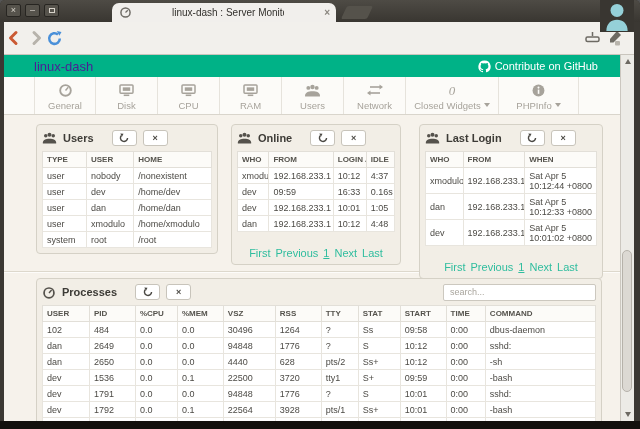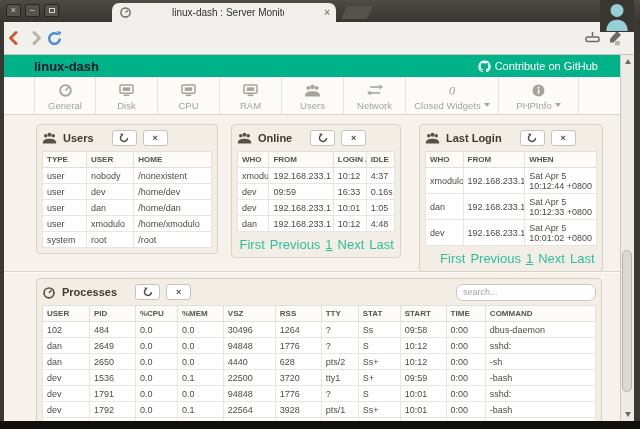--- a/index.html
+++ b/index.html
@@ -36,21 +36,21 @@
 
   .frame-notch { position:absolute; left:600px; top:0; width:34px; height:32px; background:#393631; z-index:20; }
   .frame-left { position:absolute; left:0; top:22px; width:4px; height:399px; background:#3b3833; }
   .frame-right { position:absolute; left:634px; top:22px; width:6px; height:399px; background:#3b3833; }
   .frame-bottom { position:absolute; left:0; top:421px; width:640px; height:8px; background:#12100d; }
 
   
   .viewport { position:absolute; left:4px; top:55px; width:616px; height:366px; background:#f6f2eb; overflow:hidden; }
 
   .appheader { height:22px; background:#00b287; display:flex; align-items:center; padding:0 22px 0 30px; }
-  .brand { color:#0f172a; font-size:13px; font-weight:bold; }
+  .brand { color:#4c1d95; font-size:13px; font-weight:normal; }
   .github { margin-left:auto; color:#fff; font-size:11px; display:flex; align-items:center; gap:4px; }
 
   .apptoolbar { height:38px; background:#fcfbf8; border-bottom:1px solid #d9d5cc; display:flex; padding-left:30px; }
   .tool-item { border-right:1px solid #e6e3dc; display:flex; flex-direction:column; align-items:center;
     justify-content:center; color:#a7a39b; padding-top:2px; }
   .tool-item:first-child { border-left:1px solid #e6e3dc; }
   .tool-item .ticon { height:15px; display:flex; align-items:center; }
   .tool-item .tlabel { font-size:9.5px; margin-top:2px; white-space:nowrap; display:flex; align-items:center; gap:3px; }
   .w62{width:62px;} .w92{width:93px;} .w80{width:80px;}
   .zero-badge { font-style:italic; font-size:13px; line-height:13px; font-family:"Liberation Serif","DejaVu Serif",serif; }
@@ -64,21 +64,21 @@
   .panel { position:absolute; background:#f2eee6; border:1px solid #d5d1c6; border-radius:4px; padding:3px 5px 5px; }
   .p-users   { left:32px;  top:9px;  width:182px; }
   .p-online  { left:227px; top:9px;  width:170px; }
   .p-last    { left:415px; top:9px;  width:184px; }
   .p-proc    { left:32px;  top:163px; width:566px; }
   .panel-head { display:flex; align-items:center; height:20px; margin-bottom:3px; }
   .panel-title { font-size:11px; font-weight:bold; color:#3d3b36; margin-left:6px; }
   .pbtns { display:flex; gap:6px; margin-left:18px; }
   .pbtn { width:25px; height:16px; background:#fff; border:1px solid #c8c4bb; border-radius:3px;
     display:flex; align-items:center; justify-content:center; color:#4a4843; font-size:9px; font-weight:bold; }
-  .search-box { margin-left:auto; width:140px; height:17px; border:1px solid #ccc8bf; border-radius:7px;
+  .search-box { margin-left:auto; width:153px; height:17px; border:1px solid #ccc8bf; border-radius:2px;
     font-size:9px; padding:0 6px; color:#444; background:#fff; font-family:inherit; }
   .search-box::placeholder { color:#a9a59d; }
 
   table { width:100%; border-collapse:collapse; background:#fff; table-layout:fixed; }
   th { font-size:8px; font-weight:bold; color:#55534d; text-align:left; padding:3px 4px; background:#fcfbf8;
     border:1px solid #e2dfd8; white-space:nowrap; overflow:hidden; }
   td { font-size:9px; color:#4c4a45; padding:2.5px 4px; border:1px solid #e8e5de; overflow:hidden; }
   .t-users th:nth-child(1), .t-users td:nth-child(1){width:26%;}
   .t-users th:nth-child(2), .t-users td:nth-child(2){width:28%;}
   .t-online th:nth-child(1), .t-online td:nth-child(1){width:20%;}
@@ -91,21 +91,21 @@
   .t-proc th:nth-child(2),.t-proc td:nth-child(2){width:8.3%;}
   .t-proc th:nth-child(3),.t-proc td:nth-child(3){width:7.6%;}
   .t-proc th:nth-child(4),.t-proc td:nth-child(4){width:8.3%;}
   .t-proc th:nth-child(5),.t-proc td:nth-child(5){width:9.4%;}
   .t-proc th:nth-child(6),.t-proc td:nth-child(6){width:8.3%;}
   .t-proc th:nth-child(7),.t-proc td:nth-child(7){width:6.7%;}
   .t-proc th:nth-child(8),.t-proc td:nth-child(8){width:7.6%;}
   .t-proc th:nth-child(9),.t-proc td:nth-child(9){width:8.3%;}
   .t-proc th:nth-child(10),.t-proc td:nth-child(10){width:7.1%;}
 
-  .pagination { margin-top:5px; text-align:right; font-size:13px; color:#2fbd9e; }
+  .pagination { margin-top:15px; text-align:center; font-size:11px; color:#2fbd9e; }
   .pglink { margin:0 2.5px; cursor:pointer; }
   .pglink.active { text-decoration:underline; }
 
   
   .scrollbar { position:absolute; left:620px; top:55px; width:14px; height:366px; background:#ecebe6;
     border-left:1px solid #cbc7bf; }
   .sb-arrow { position:absolute; left:0; width:14px; height:13px; display:flex; align-items:center; justify-content:center; }
   .sb-up { top:0; } .sb-down { bottom:0; }
   .tri-up { width:0; height:0; border-left:3.5px solid transparent; border-right:3.5px solid transparent; border-bottom:5px solid #6c6962; }
   .tri-down { width:0; height:0; border-left:3.5px solid transparent; border-right:3.5px solid transparent; border-top:5px solid #6c6962; }

